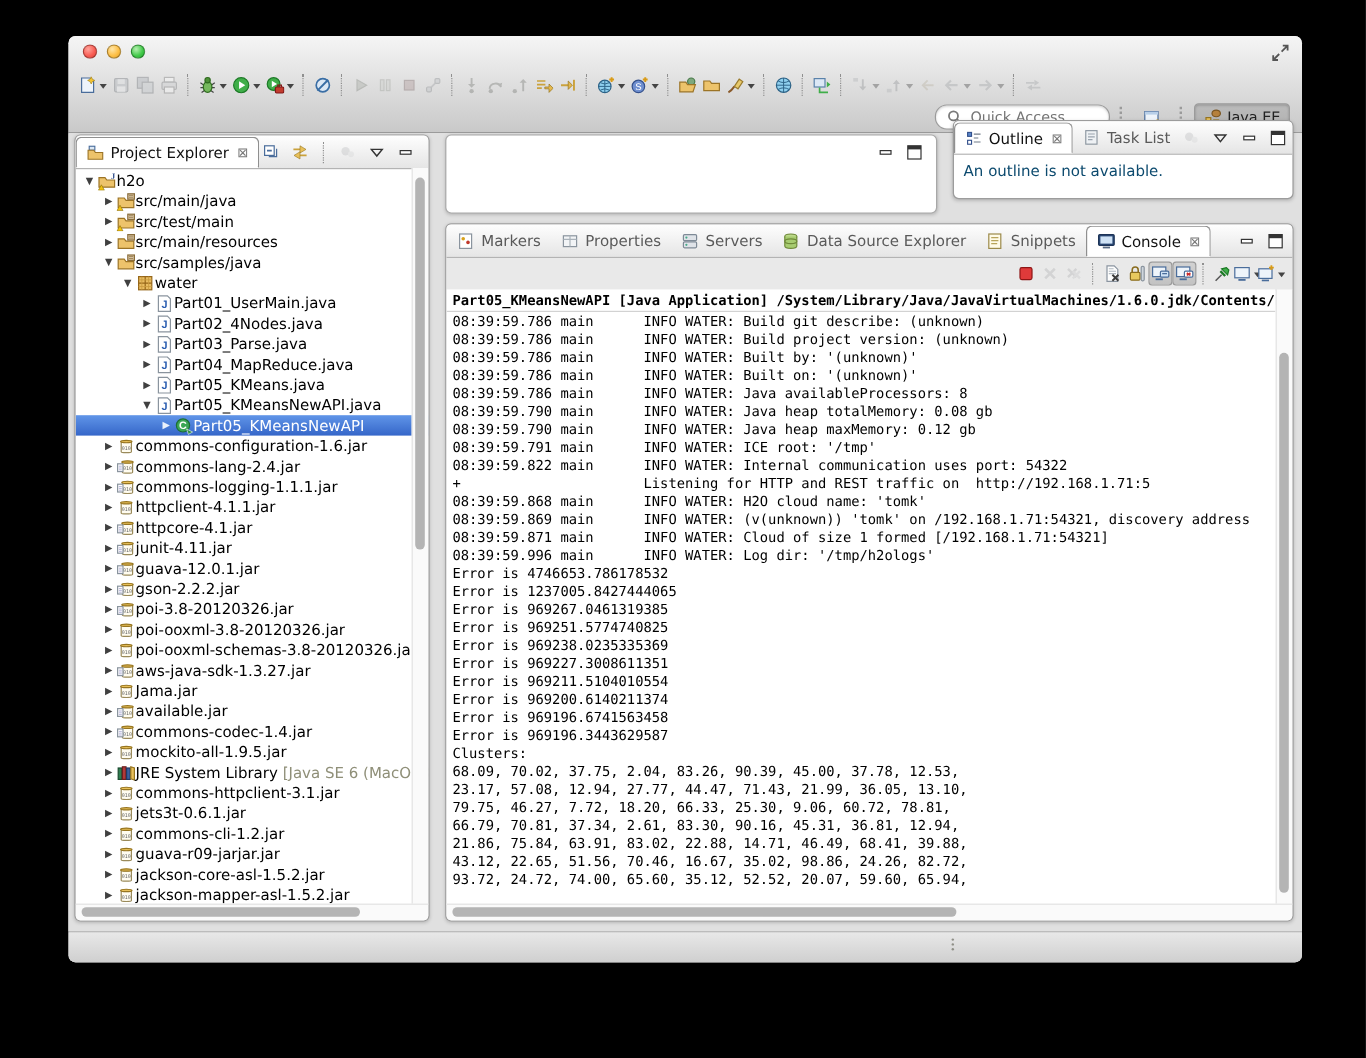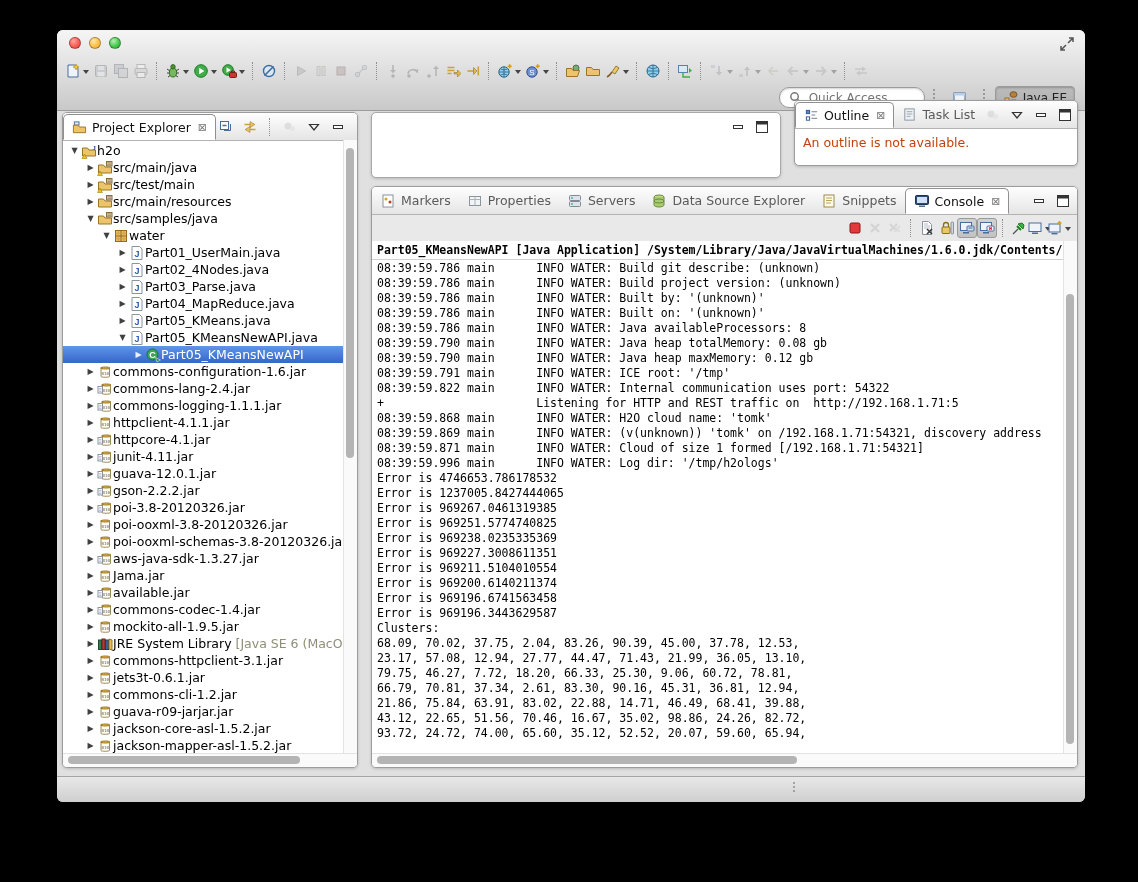--- a/index.html
+++ b/index.html
@@ -948,21 +948,21 @@
           <span class="hbtn">
               <span class="ticon">
                 <svg viewBox="0 0 16 16">
                   <rect x="2.5" y="2.5" width="11" height="11" fill="#fff" stroke="#333"></rect>
                   <rect x="2.5" y="2.5" width="11" height="3" fill="#333"></rect>
                 </svg>
               </span>
             </span>
         </span>
       </div>
-      <div style="padding:6px 8px;font-size:12.5px;color:#c2410c;">An outline is not available.</div>
+      <div style="padding:6px 8px;font-size:12.5px;color:#0c4a6e;">An outline is not available.</div>
     </div>
 
     <div class="panel" style="left:314px;top:156px;width:707px;height:582px;">
       <div class="phead">
         <span id="console-tabs" style="display:flex;align-items:center;height:100%;">
             <span class="tab">
               <span class="ticon">
                 <svg viewBox="0 0 16 16">
                   <rect x="3" y="2" width="10" height="12" fill="#fff" stroke="#8a949e"></rect>
                   <circle cx="6" cy="6" r="1.5" fill="#d9a21b"></circle>

